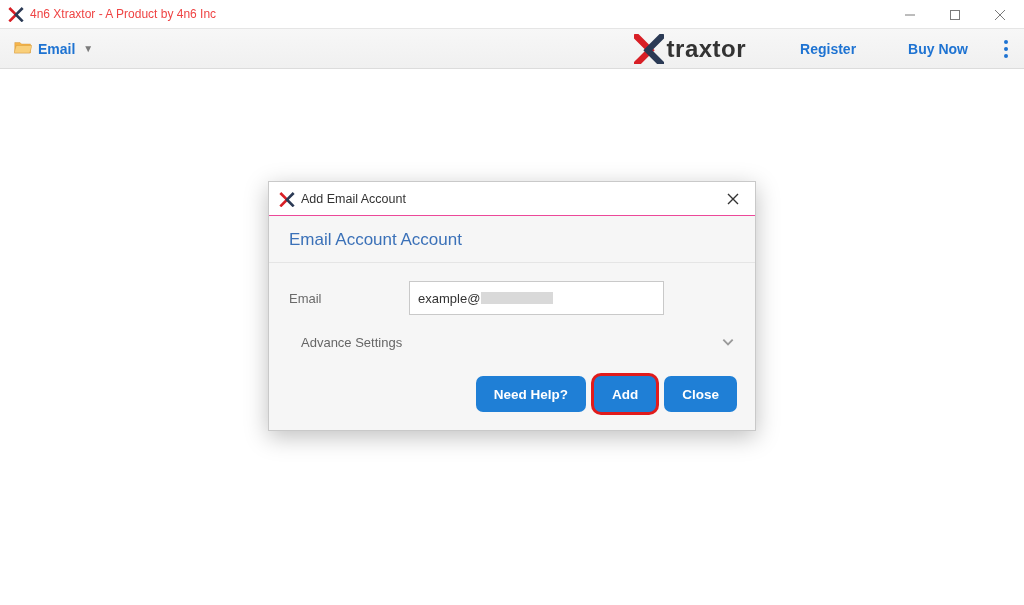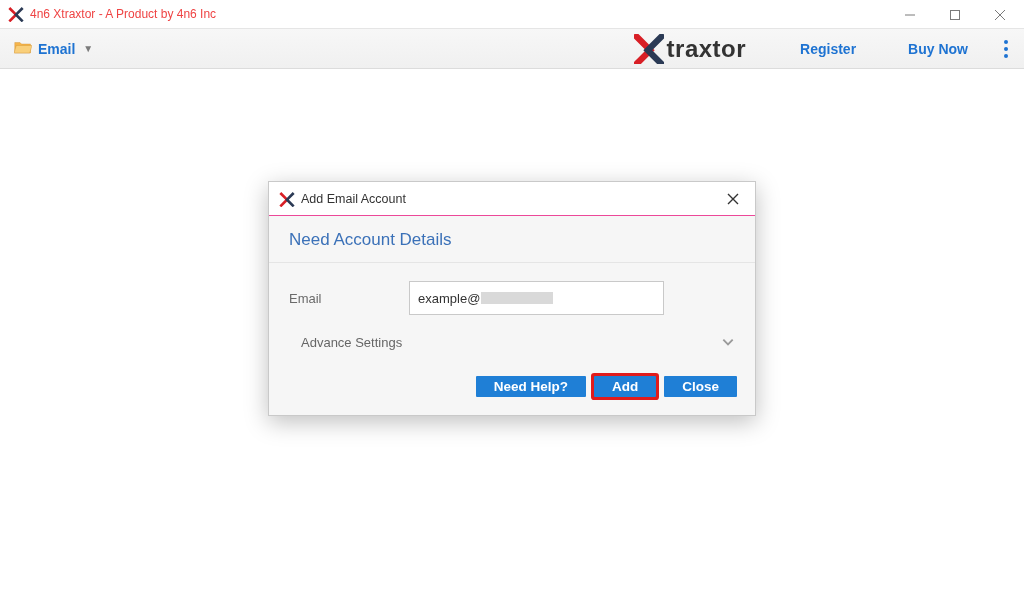--- a/index.html
+++ b/index.html
@@ -95,22 +95,22 @@
     padding: 14px 20px 8px 32px;
     color:#666; font-size:13px;
   }
   .advance-row .chev { margin-left:auto; color:#9a9a9a; }
   .dialog-actions {
     display:flex; justify-content:flex-end; gap:8px;
     padding: 16px 18px 0 18px;
   }
   .btn {
     background:#1f7fd6; color:#fff; border:none;
-    height:21px; padding: 0 18px; font-size:13.5px; font-weight:600;
-    cursor:pointer; border-radius:1px;
+    height:36px; padding: 0 18px; font-size:13.5px; font-weight:600;
+    cursor:pointer; border-radius:7px;
     display:flex; align-items:center;
   }
   .btn.highlight {
     box-shadow: 0 0 0 3px #e11b1b;
   }
 
   
   .xlogo { width:16px; height:16px; }
   .xlogo-lg { width:30px; height:30px; }
   .folder-icon{ color:#e8a33d; }
@@ -186,21 +186,21 @@
     </span>
     <span class="dialog-title">Add Email Account</span>
     <div class="dialog-close">
       <svg width="12" height="12" viewBox="0 0 12 12">
           <path d="M1 1 L11 11 M11 1 L1 11" stroke="#333" stroke-width="1.4"></path>
         </svg>
     </div>
   </div>
 
   <div class="dialog-body">
-    <div class="section-title">Need Account Details</div>
+    <div class="section-title">Email Account Account</div>
 
     <div class="form">
       <div class="form-row">
         <div class="form-label">Email</div>
         <div class="form-input email-value">
           <span>example@</span>
             <span class="redact"></span>
         </div>
       </div>
     </div>

